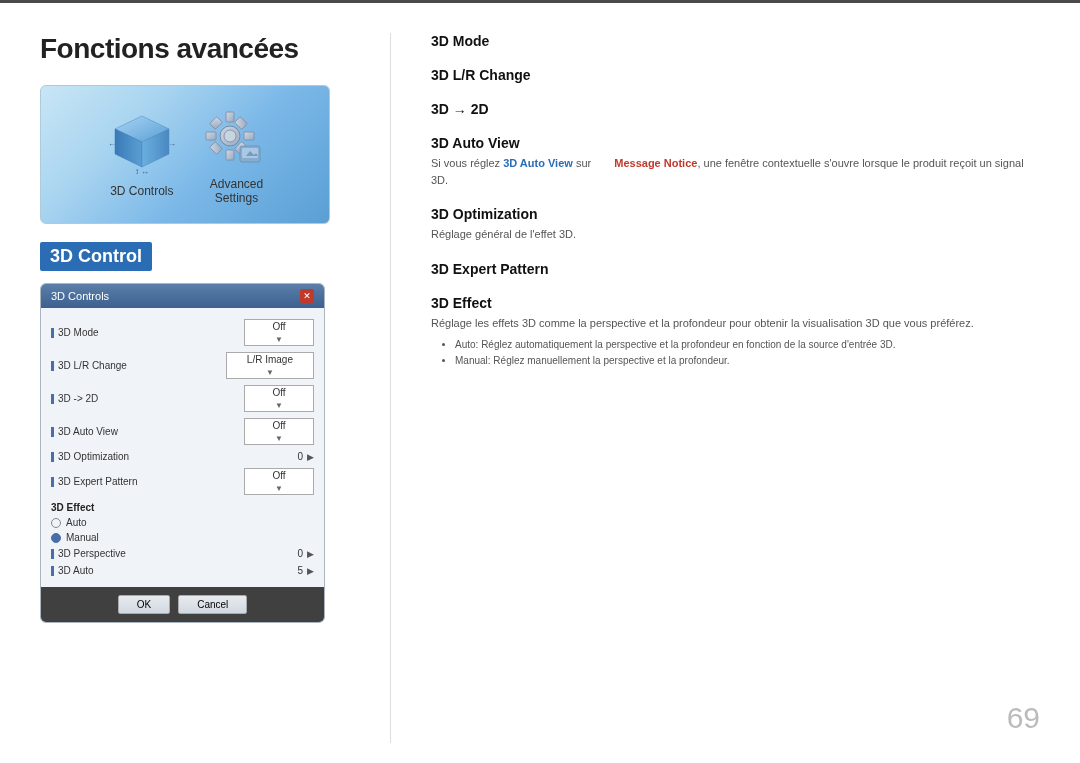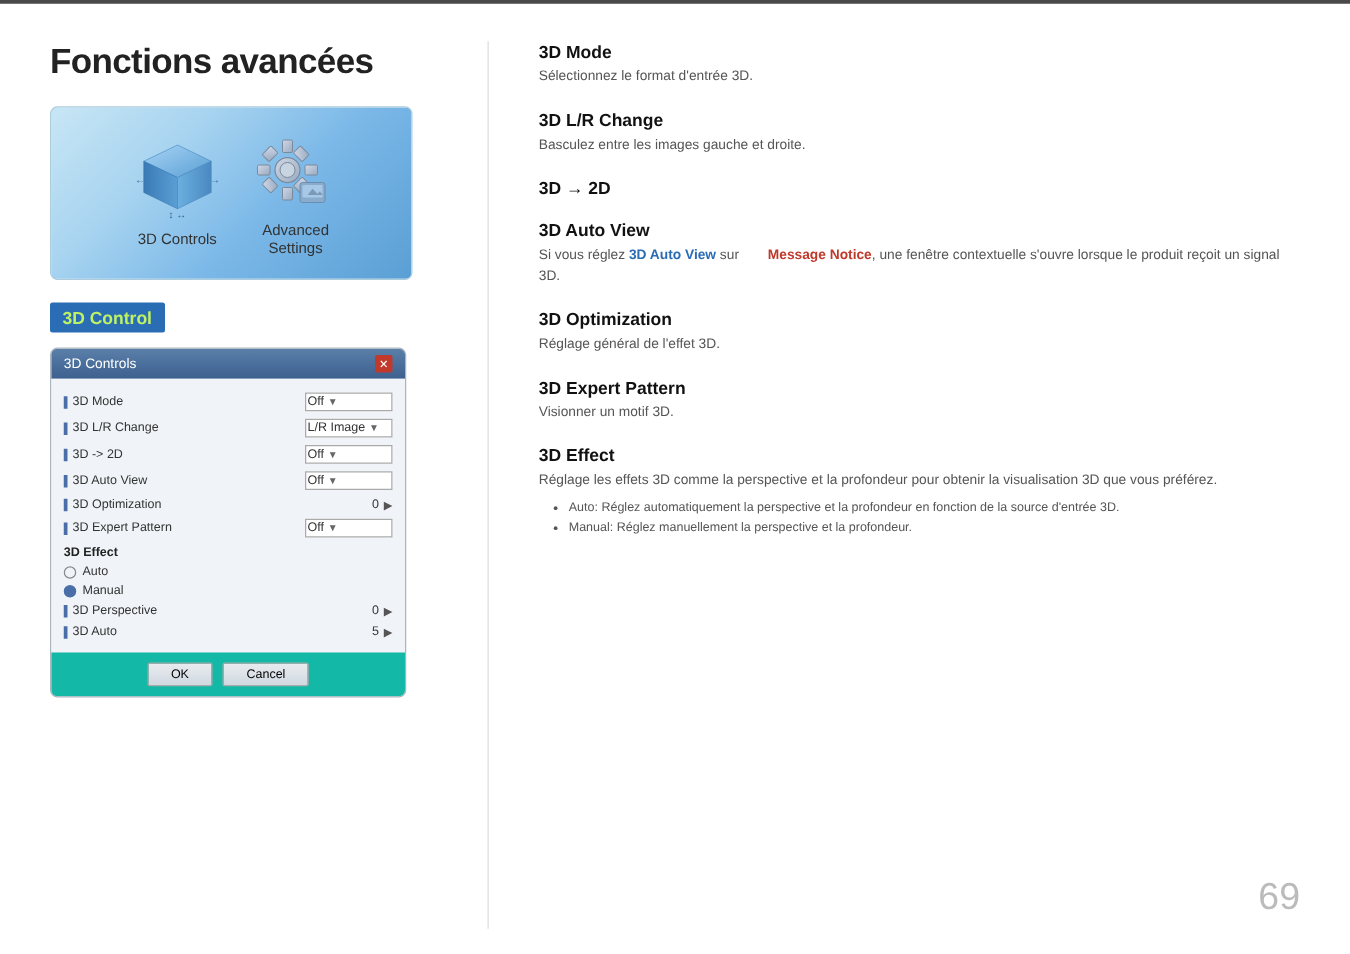--- a/index.html
+++ b/index.html
@@ -85,22 +85,22 @@
     .icon-label {
       font-size: 12px;
       color: #333;
       text-align: center;
       font-weight: 500;
     }
 
     
     .section-label {
       background: #2a6db5;
-      color: #bef264;
-      font-size: 14px;
+      color: #ffffff;
+      font-size: 18px;
       font-weight: bold;
       padding: 4px 10px;
       display: inline-block;
       margin-bottom: 12px;
       border-radius: 2px;
     }
 
     
     .dialog-box {
       background: #e8edf2;
@@ -161,23 +161,24 @@
       background: #4a6fa8;
       display: inline-block;
     }
 
     .dialog-select {
       display: flex;
       align-items: center;
       gap: 3px;
       background: #fff;
       border: 1px solid #aaa;
-      padding: 1px 1px;
+      padding: 1px 20px;
       font-size: 10px;
       min-width: 70px;
+      flex-direction: column;
     }
 
     .dialog-select-arrow {
       color: #666;
       font-size: 8px;
     }
 
     .dialog-stepper {
       display: flex;
       align-items: center;
@@ -218,21 +219,21 @@
     .radio-circle.selected {
       background: #4a6fa8;
       border-color: #4a6fa8;
     }
 
     .dialog-buttons {
       display: flex;
       justify-content: center;
       gap: 8px;
       padding: 8px 10px;
-      background: #14b8a6;
+      background: #404040;
     }
 
     .dialog-btn {
       background: linear-gradient(to bottom, #e8ecf0, #d0d8e0);
       border: 1px solid #aaa;
       padding: 3px 18px;
       font-size: 10px;
       cursor: pointer;
       border-radius: 2px;
     }
@@ -499,47 +500,44 @@
         </div>
       </div>
     </div>
 
     <div class="vertical-divider"></div>
 
     <div class="right-column">
 
       <div class="right-section">
         <div class="right-section-title">3D Mode</div>
-        <div class="right-section-text">Sélectionnez le format d'entrée 3D.</div>
       </div>
 
       <div class="right-section">
         <div class="right-section-title">3D L/R Change</div>
-        <div class="right-section-text">Basculez entre les images gauche et droite.</div>
       </div>
 
       <div class="right-section">
         <div class="right-section-title">3D → 2D</div>
       </div>
 
       <div class="right-section">
         <div class="right-section-title">3D Auto View</div>
         <div class="right-section-text">
           Si vous réglez <span class="highlight-blue">3D Auto View</span> sur <span class="highlight-red">Message Notice</span>, une fenêtre contextuelle s'ouvre lorsque le produit reçoit un signal 3D.
         </div>
       </div>
 
       <div class="right-section">
         <div class="right-section-title">3D Optimization</div>
         <div class="right-section-text">Réglage général de l'effet 3D.</div>
       </div>
 
       <div class="right-section">
         <div class="right-section-title">3D Expert Pattern</div>
-        <div class="right-section-text">Visionner un motif 3D.</div>
       </div>
 
       <div class="right-section">
         <div class="right-section-title">3D Effect</div>
         <div class="right-section-text">Réglage les effets 3D comme la perspective et la profondeur pour obtenir la visualisation 3D que vous préférez.</div>
         <ul class="bullet-list">
           <li class="bullet-item">
             <span class="highlight-blue">Auto</span>: Réglez automatiquement la perspective et la profondeur en fonction de la source d'entrée 3D.
           </li>
           <li class="bullet-item">

